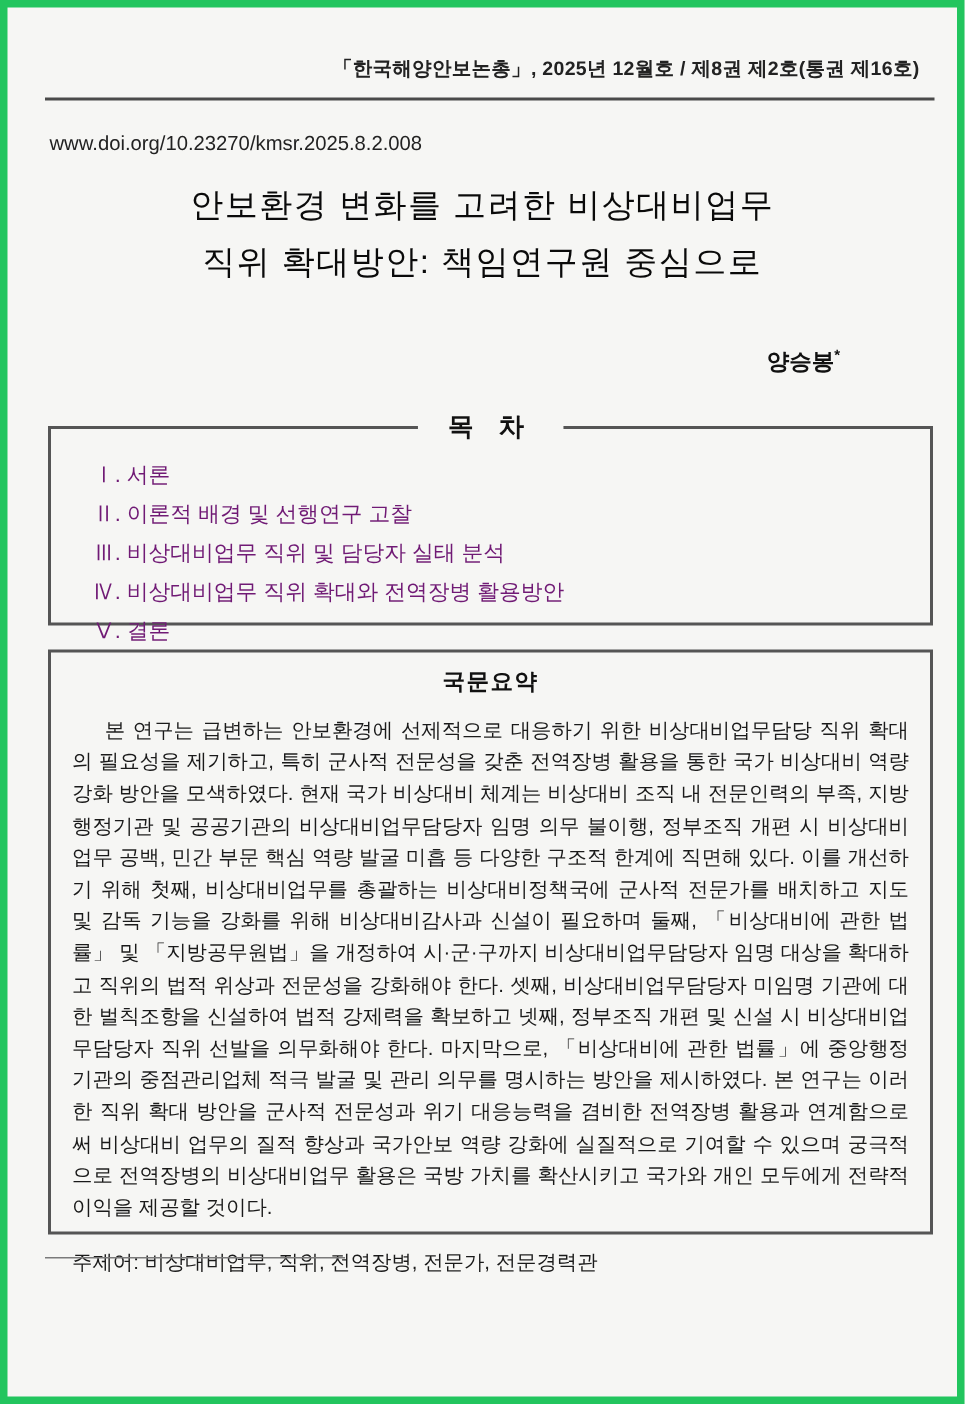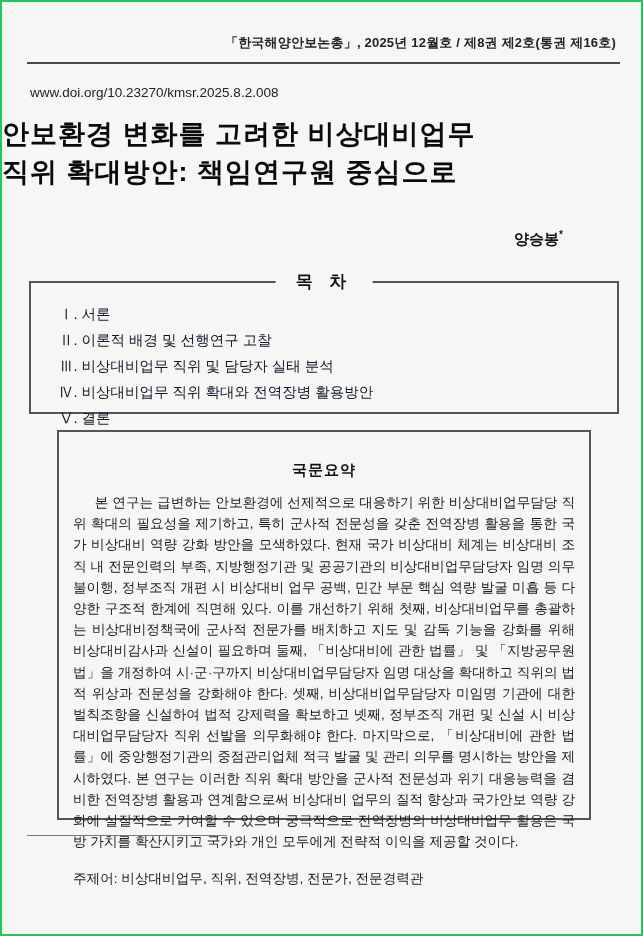--- a/index.html
+++ b/index.html
@@ -6,21 +6,21 @@
   body {
     background:#e9e9e9;
     font-family:"Liberation Sans", sans-serif;
     -webkit-font-smoothing:antialiased;
   }
   .page {
     position:relative;
     width:643px; height:936px;
     margin:0 auto;
     background:#f6f6f4;
-    border:2px solid #22c55e;
+    border:5px solid #22c55e;
     box-sizing:border-box;
     color:#1a1a1a;
     overflow:hidden;
   }
   
   .journal-line {
     position:absolute; top:32px; right:25px;
     font-size:13px; font-weight:600; color:#222;
     letter-spacing:0.2px;
   }
@@ -29,22 +29,22 @@
     width:593px; height:2px; background:#4a4a4a;
   }
   .doi {
     position:absolute; top:83px; left:28px;
     font-family:Liberation Sans, sans-serif;
     font-size:13.5px; color:#222;
   }
   
   .title {
     position:absolute; top:113px; left:0; width:100%;
-    text-align:left;
-    font-size:27px; font-weight:700; color:#0a0a0a;
+    text-align:center;
+    font-size:22px; font-weight:400; color:#0a0a0a;
     line-height:38px; letter-spacing:1px;
   }
   .author {
     position:absolute; top:227px; right:78px;
     font-size:15px; font-weight:700; color:#111;
   }
   .author sup { font-size:10px; vertical-align:super; }
   
   .toc-box {
     position:absolute; top:279px; left:27px;
@@ -55,29 +55,28 @@
     position:absolute; top:-13px; left:50%;
     transform:translateX(-50%);
     background:#f6f6f4; padding:0 20px;
     font-size:17px; font-weight:700; color:#111;
     letter-spacing:6px; white-space:nowrap;
   }
   .toc-items {
     margin:18px 0 0 28px;
   }
   .toc-item {
-    font-size:14.5px; line-height:26px; color:#0f172a;
+    font-size:14.5px; line-height:26px; color:#701a75;
   }
   
   .abstract-box {
     position:absolute; top:428px; left:27px;
-    width:534px; height:390px;
+    width:590px; height:390px;
     border:2px solid #555; box-sizing:border-box;
-    padding:27px 14px 0 14px;
-    margin-left:28px;
+    padding:8px 14px 0 14px;
   }
   .abstract-title {
     text-align:center; font-size:15px; font-weight:700; color:#111;
     margin-top:2px; letter-spacing:1px;
   }
   .abstract-body {
     margin-top:12px;
     font-size:13.6px; line-height:21.2px;
     text-align:justify; text-indent:1.6em;
     color:#1a1a1a;

